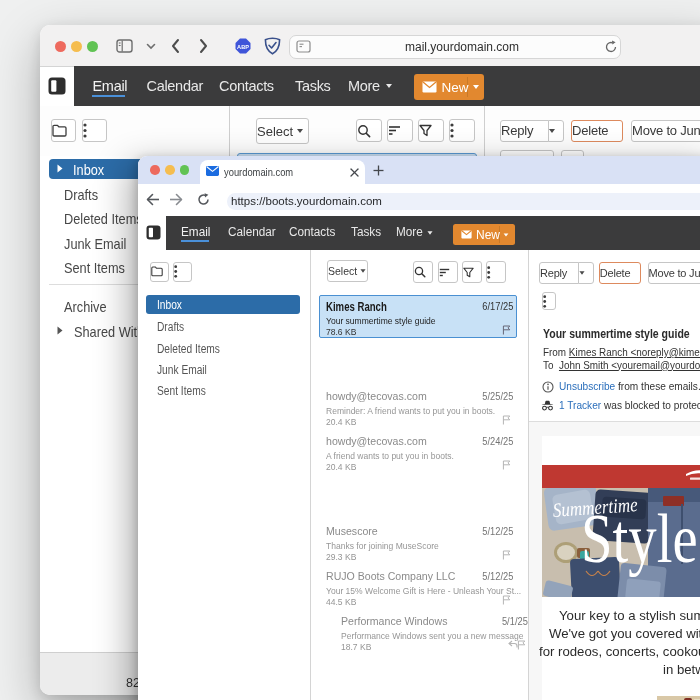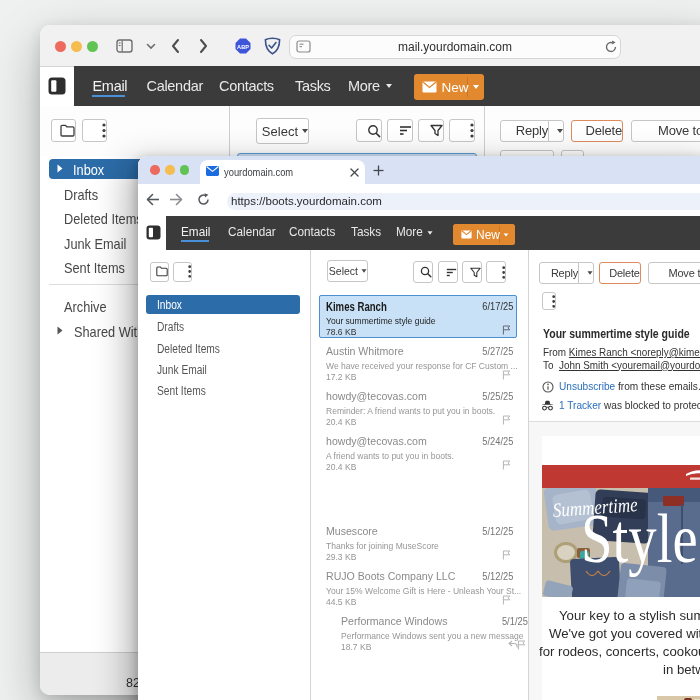--- a/index.html
+++ b/index.html
@@ -1,18 +1,18 @@
 <!DOCTYPE html>
 <html><head>
 <meta charset="utf-8">
 <style>
 html,body{margin:0;padding:0;}
 #stage{position:relative;width:700px;height:700px;overflow:hidden;background:#eff0f0;font-family:"Liberation Sans",sans-serif;}
 .abs{position:absolute;}
-.btn{position:absolute;background:#fff;border:1px solid #c6c6c6;border-radius:3px;display:flex;align-items:center;justify-content:flex-end;color:#3a3a3a;box-sizing:border-box;}
+.btn{position:absolute;background:#fff;border:1px solid #c6c6c6;border-radius:3px;display:flex;align-items:center;justify-content:flex-start;color:#3a3a3a;box-sizing:border-box;}
 .nowrap{white-space:nowrap;}
 .cd{width:0;height:0;border-left:3.5px solid transparent;border-right:3.5px solid transparent;border-top:4.5px solid #4a4a4a;}
 .cdw{width:0;height:0;border-left:3.5px solid transparent;border-right:3.5px solid transparent;border-top:4.5px solid #fff;}
 </style>
 </head>
 <body>
 <div id="stage">
 
 <div class="abs" id="bw" style="left:40px;top:25px;width:680px;height:670px;border-radius:10px;background:#fff;box-shadow:0 18px 50px rgba(0,0,0,0.28),0 4px 14px rgba(0,0,0,0.12);">
 
@@ -46,21 +46,21 @@
         <path d="M8.5 1.2 C11 1.2 13.8 1.8 15.6 2.8 C15.6 8.5 14.6 13.6 8.5 16.8 C2.4 13.6 1.4 8.5 1.4 2.8 C3.2 1.8 6 1.2 8.5 1.2 Z" fill="none" stroke="#3a518c" stroke-width="1.6"></path>
         <polyline points="5,8.3 7.6,11 12,5.6" fill="none" stroke="#3a518c" stroke-width="1.6" stroke-linecap="round" stroke-linejoin="round"></polyline>
       </svg>
 
   <div class="abs" style="left:249px;top:9.5px;width:332px;height:24px;background:#fcfcfc;border:1px solid #d6d6d6;border-radius:7px;box-sizing:border-box;"></div>
   <svg class="abs" style="left:256px;top:15px;" width="15" height="13" viewBox="0 0 15 13">
         <rect x="1" y="1" width="13" height="11" rx="2" fill="none" stroke="#8c8c8c" stroke-width="1.2"></rect>
         <line x1="3.5" y1="4.2" x2="7.5" y2="4.2" stroke="#8c8c8c" stroke-width="1.1"></line>
         <line x1="3.5" y1="6.6" x2="6" y2="6.6" stroke="#8c8c8c" stroke-width="1.1"></line>
       </svg>
-  <div class="abs nowrap" style="left:249px;top:14.5px;width:332px;text-align:center;font-size:12px;color:#2f2f2f;">mail.yourdomain.com</div>
+  <div class="abs nowrap" style="left:256px;top:14.5px;width:332px;text-align:center;font-size:12px;color:#2f2f2f;">mail.yourdomain.com</div>
   <svg class="abs" style="left:564px;top:14.5px;" width="14" height="14" viewBox="0 0 14 14">
         <path d="M11.5 7 A4.5 4.5 0 1 1 8.6 2.8" fill="none" stroke="#666" stroke-width="1.3"></path>
         <polygon points="8,0.6 11.6,2.2 8.4,4.6" fill="#666"></polygon>
       </svg>
 
   <div class="abs" style="left:33.5px;top:41px;width:646.5px;height:39.5px;background:#3b3b3c;"></div>
 
   <svg class="abs" style="left:8px;top:52px;" width="18" height="18" viewBox="0 0 18 18">
         <rect x="0.5" y="0.5" width="17" height="17" rx="3.5" fill="#2e2e2e"></rect>
         <rect x="3.2" y="3.2" width="5.2" height="11.6" rx="1" fill="#fff"></rect>
@@ -279,29 +279,20 @@
   <div class="abs" style="left:173px;top:139px;width:216px;height:45px;overflow:hidden;">
     <div class="abs nowrap" style="left:15px;top:4.5px;font-size:12px;font-weight:bold;color:#1a1a1a;transform:scaleX(0.8);transform-origin:left top;">Kimes Ranch</div>
     <div class="abs nowrap" style="right:14px;top:5.5px;font-size:10px;color:#333;transform:scaleX(0.93);transform-origin:right top;">6/17/25</div>
     <div class="abs nowrap" style="left:15px;top:19.5px;font-size:9.8px;color:#222;transform:scaleX(0.87);transform-origin:left top;">Your summertime style guide</div>
     <div class="abs nowrap" style="left:15px;top:31px;font-size:9.8px;color:#333;transform:scaleX(0.87);transform-origin:left top;">78.6 KB</div>
     <svg class="abs" style="left:191px;top:30px;" width="9" height="10" viewBox="0 0 9 10">
           <path d="M1.4 9.5 V1 H7.8 L6 2.9 L7.8 4.8 H1.4" fill="none" stroke="#667" stroke-width="1"></path>
         </svg>
   </div>
 
-  <div class="abs" style="left:173px;top:184px;width:216px;height:45px;overflow:hidden;">
-    <div class="abs nowrap" style="left:15px;top:4.5px;font-size:11.5px;color:#8a8a8a;transform:scaleX(0.92);transform-origin:left top;">Austin Whitmore</div>
-    <div class="abs nowrap" style="right:14px;top:5.5px;font-size:10px;color:#757575;transform:scaleX(0.93);transform-origin:right top;">5/27/25</div>
-    <div class="abs nowrap" style="left:15px;top:19.5px;font-size:9.8px;color:#969696;transform:scaleX(0.87);transform-origin:left top;">We have received your response for CF Custom ...</div>
-    <div class="abs nowrap" style="left:15px;top:31px;font-size:9.8px;color:#959595;transform:scaleX(0.87);transform-origin:left top;">17.2 KB</div>
-    <svg class="abs" style="left:191px;top:30px;" width="9" height="10" viewBox="0 0 9 10">
-          <path d="M1.4 9.5 V1 H7.8 L6 2.9 L7.8 4.8 H1.4" fill="none" stroke="#b5b5b5" stroke-width="1"></path>
-        </svg>
-  </div>
 
   <div class="abs" style="left:173px;top:229px;width:216px;height:45px;overflow:hidden;">
     <div class="abs nowrap" style="left:15px;top:4.5px;font-size:11.5px;color:#8a8a8a;transform:scaleX(0.92);transform-origin:left top;">howdy@tecovas.com</div>
     <div class="abs nowrap" style="right:14px;top:5.5px;font-size:10px;color:#757575;transform:scaleX(0.93);transform-origin:right top;">5/25/25</div>
     <div class="abs nowrap" style="left:15px;top:19.5px;font-size:9.8px;color:#969696;transform:scaleX(0.87);transform-origin:left top;">Reminder: A friend wants to put you in boots.</div>
     <div class="abs nowrap" style="left:15px;top:31px;font-size:9.8px;color:#959595;transform:scaleX(0.87);transform-origin:left top;">20.4 KB</div>
     <svg class="abs" style="left:191px;top:30px;" width="9" height="10" viewBox="0 0 9 10">
           <path d="M1.4 9.5 V1 H7.8 L6 2.9 L7.8 4.8 H1.4" fill="none" stroke="#b5b5b5" stroke-width="1"></path>
         </svg>
   </div>

